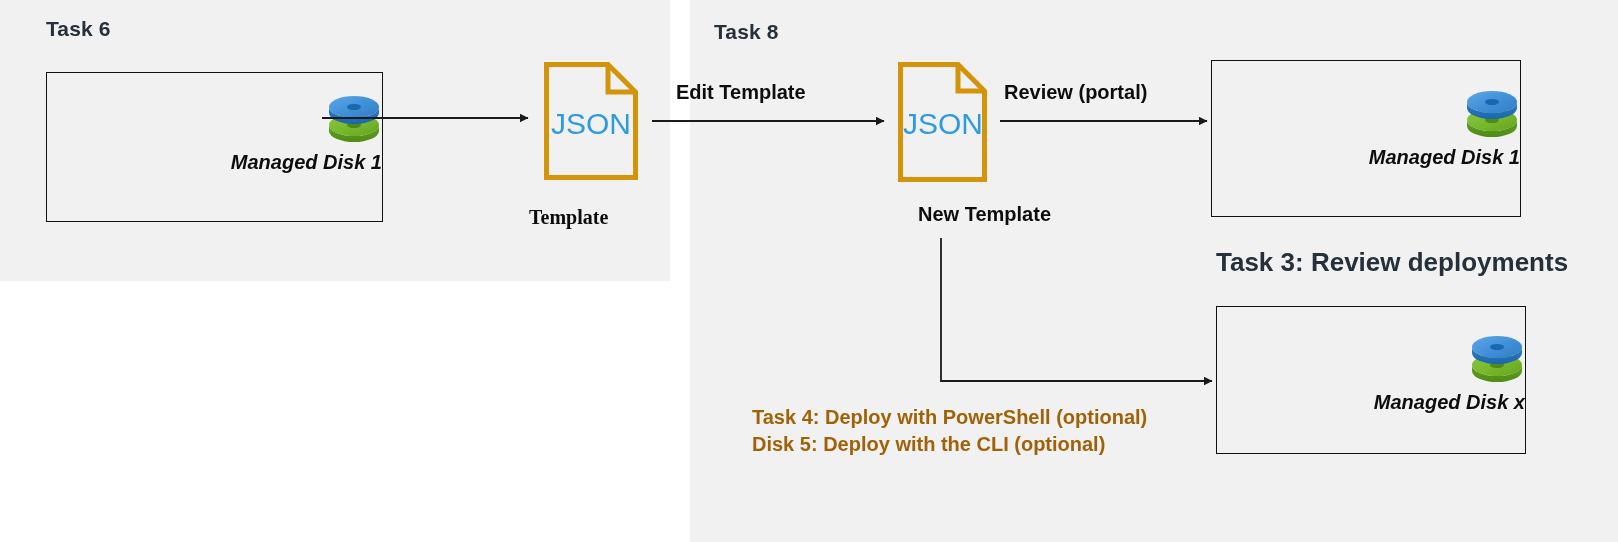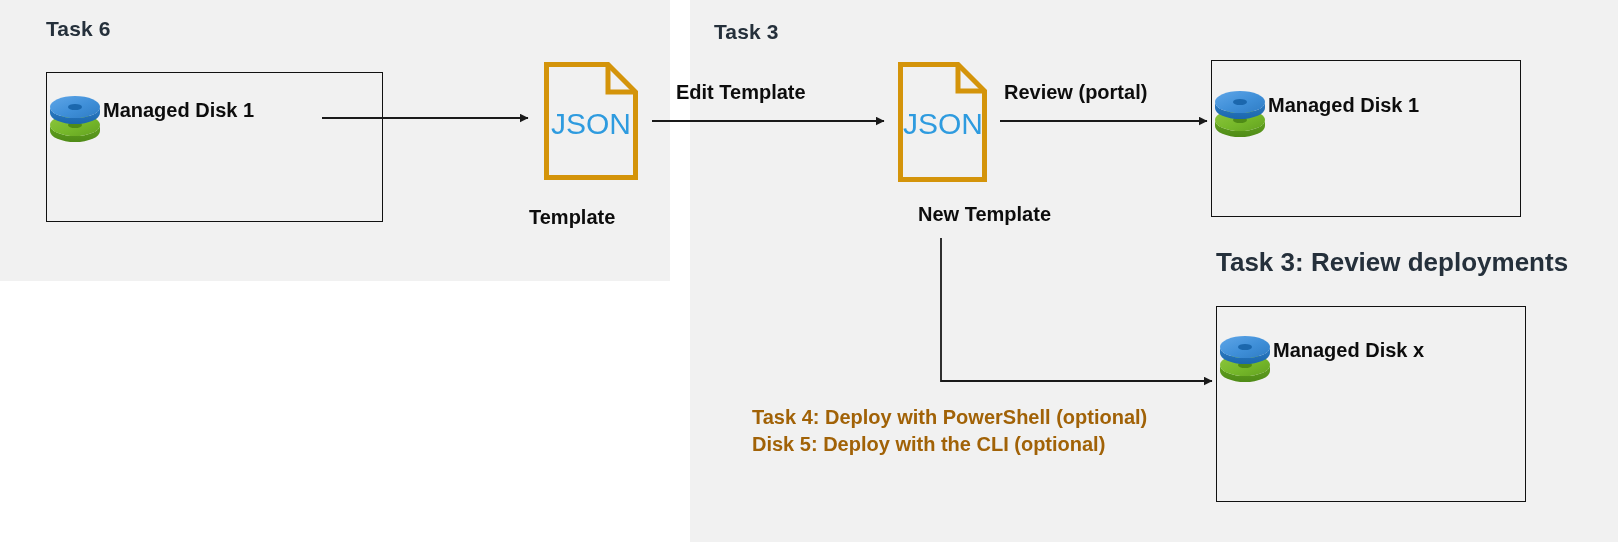--- a/index.html
+++ b/index.html
@@ -48,27 +48,29 @@
 
   
   .resource-box {
     position: absolute;
     border: 1.6px solid #111111;
     background: transparent;
     box-sizing: border-box;
   }
   #box-disk1-left  { left: 46px;   top: 72px;  width: 337px; height: 150px; }
   #box-disk1-right { left: 1211px; top: 60px;  width: 310px; height: 157px; }
-  #box-diskx       { left: 1216px; top: 306px; width: 310px; height: 196px; }
+  #box-diskx       { left: 1216px; top: 306px; width: 310px; height: 148px; }
 
   .box-inner {
     position: absolute;
     left: 0; right: 0;
     display: flex;
-    align-items: flex-start;
+    flex-direction: column;
+    align-items: flex-end;
+    font-style: italic;
   }
   #box-disk1-left .box-inner  { top: 18px; }
   #box-disk1-right .box-inner { top: 25px; }
   #box-diskx .box-inner       { top: 24px; }
 
   .box-label {
     font-size: 20px;
     font-weight: bold;
     color: #0d0d0d;
     margin-top: 8px;
@@ -90,21 +92,21 @@
   #json-doc-1 { left: 536px; top: 62px;  width: 94px; height: 118px; }
   #json-doc-2 { left: 890px; top: 62px;  width: 89px; height: 120px; }
 
   .json-caption {
     position: absolute;
     font-size: 20px;
     font-weight: bold;
     color: #0d0d0d;
     white-space: nowrap;
   }
-  #caption-template     { left: 529px; top: 206px; }
+  #caption-template     { left: 529px; top: 206px; font-family: Liberation Serif, serif; }
   #caption-new-template { left: 872px; top: 203px; margin-left: 46px; }
 
   
   .connector-label {
     position: absolute;
     font-size: 20px;
     font-weight: bold;
     color: #0d0d0d;
     white-space: nowrap;
   }
@@ -134,21 +136,21 @@
 </style>
 </head>
 <body>
 
 <div id="canvas">
 
   <div class="panel" id="panel-task1"></div>
   <div class="panel" id="panel-task2"></div>
 
   <div class="section-title" id="title-task1">Task 6</div>
-  <div class="section-title" id="title-task2">Task 3</div>
+  <div class="section-title" id="title-task2">Task 8</div>
   <div id="title-task3">Task 3: Review deployments</div>
 
   <div class="resource-box" id="box-disk1-left">
     <div class="box-inner">
       <svg class="disk-icon" viewBox="0 0 56 52">
         <defs>
           <linearGradient id="gBlueTop" x1="0" y1="0" x2="1" y2="1">
             <stop offset="0%" stop-color="#5fa6e8"></stop>
             <stop offset="55%" stop-color="#3f8fd8"></stop>
             <stop offset="100%" stop-color="#2f7cc4"></stop>

